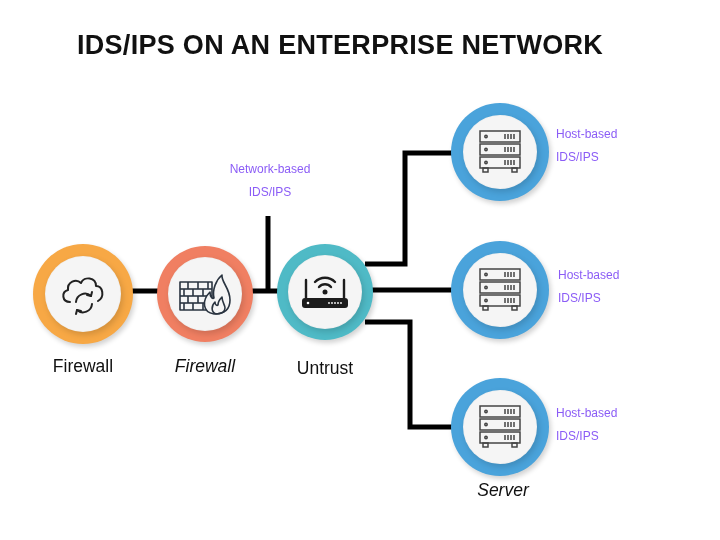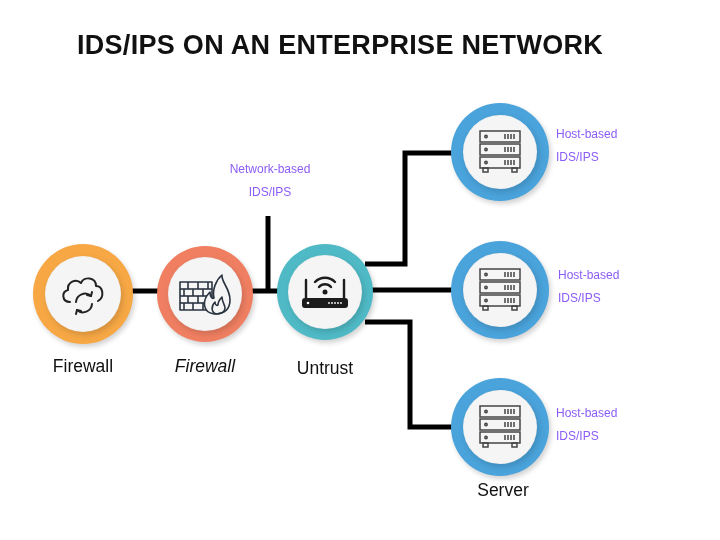--- a/index.html
+++ b/index.html
@@ -169,13 +169,13 @@
         <path d="M28 18v5 M31 18v5 M34 18v5 M37 18v5"></path>
         <path d="M28 31v5 M31 31v5 M34 31v5 M37 31v5"></path>
       </g>
     </svg>
   </div>
 </div>
 <div class="lbl2" style="left:556px; top:402px;">
   <div>Host-based</div>
   <div>IDS/IPS</div>
 </div>
-<div class="label center" style="left:453px; top:480px; width:100px;">Server</div>
+<div class="label center" style="left:453px; top:480px; width:100px;font-style:italic;">Server</div>
 
 </body></html>

